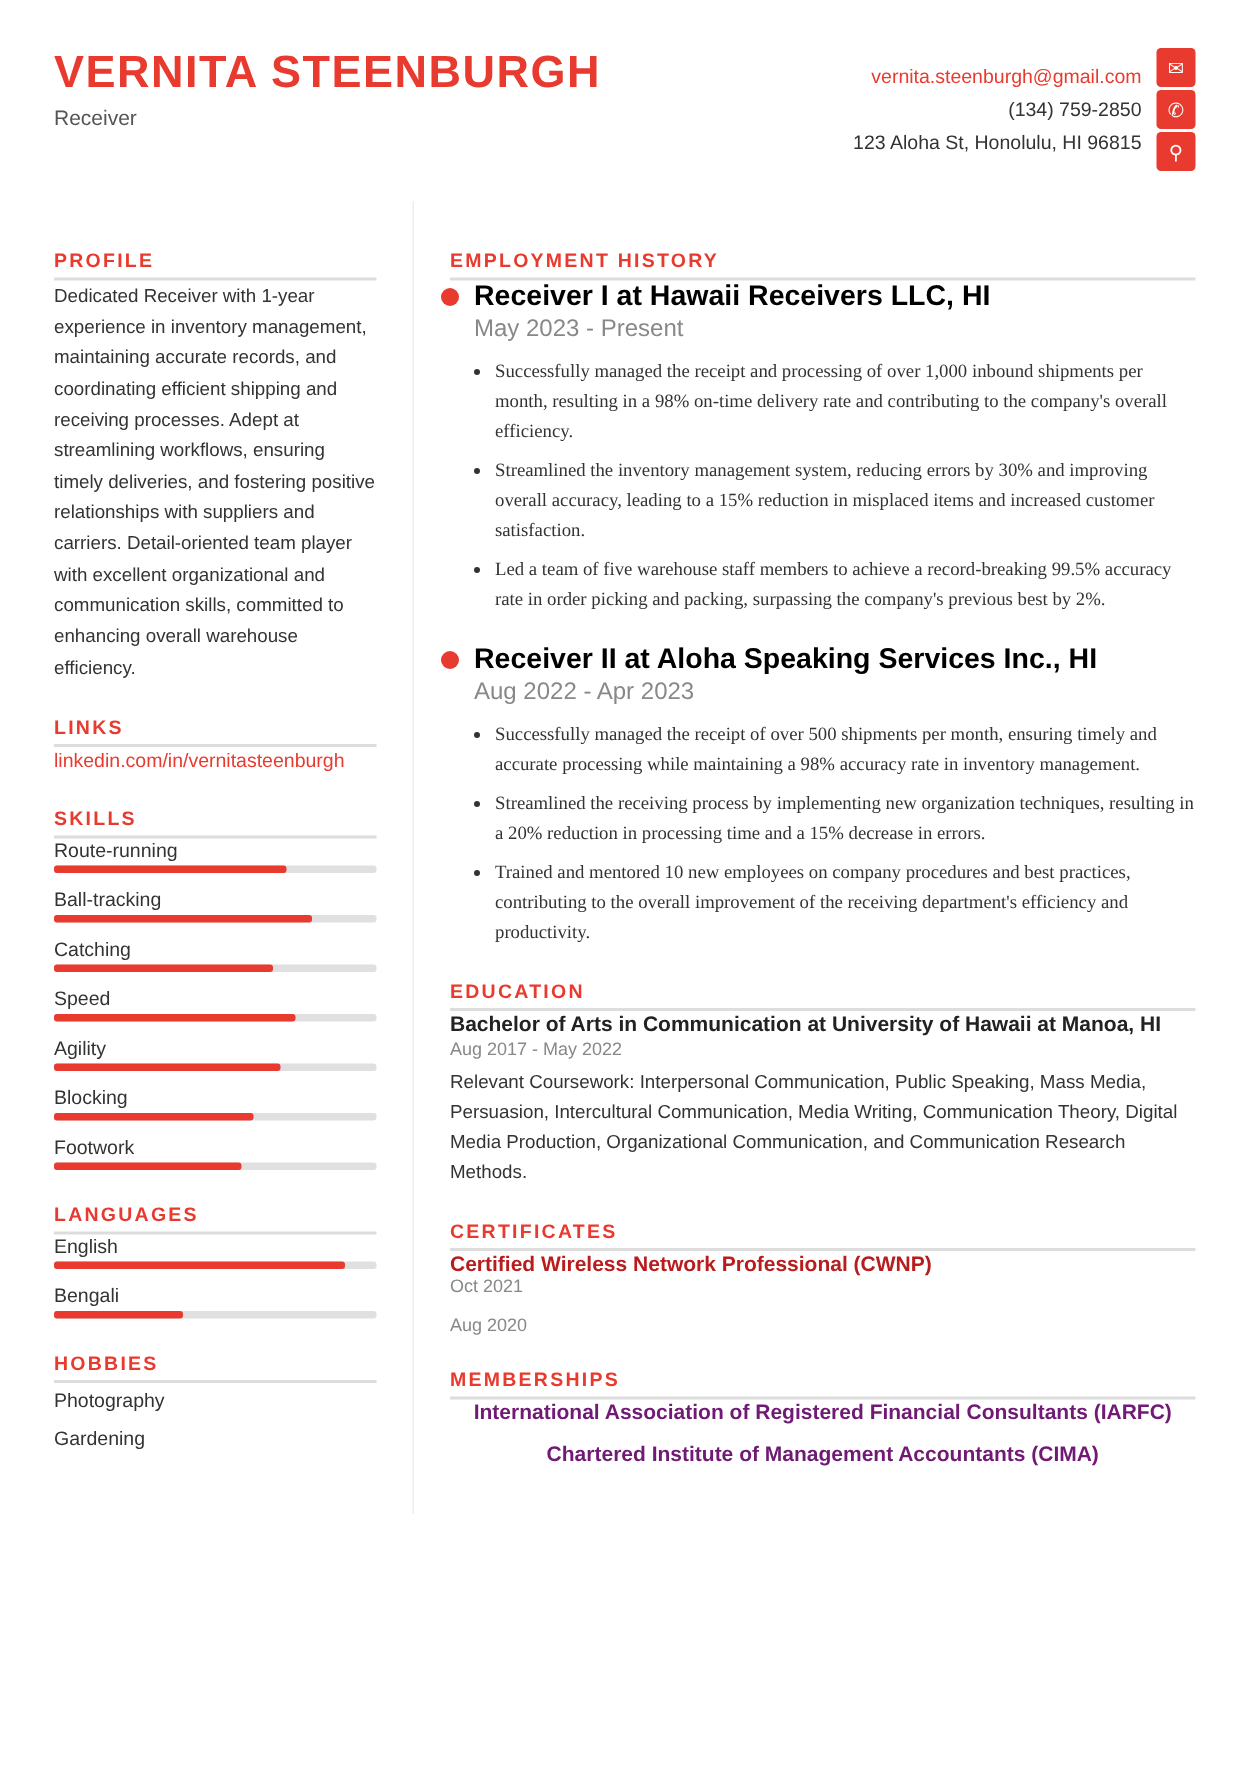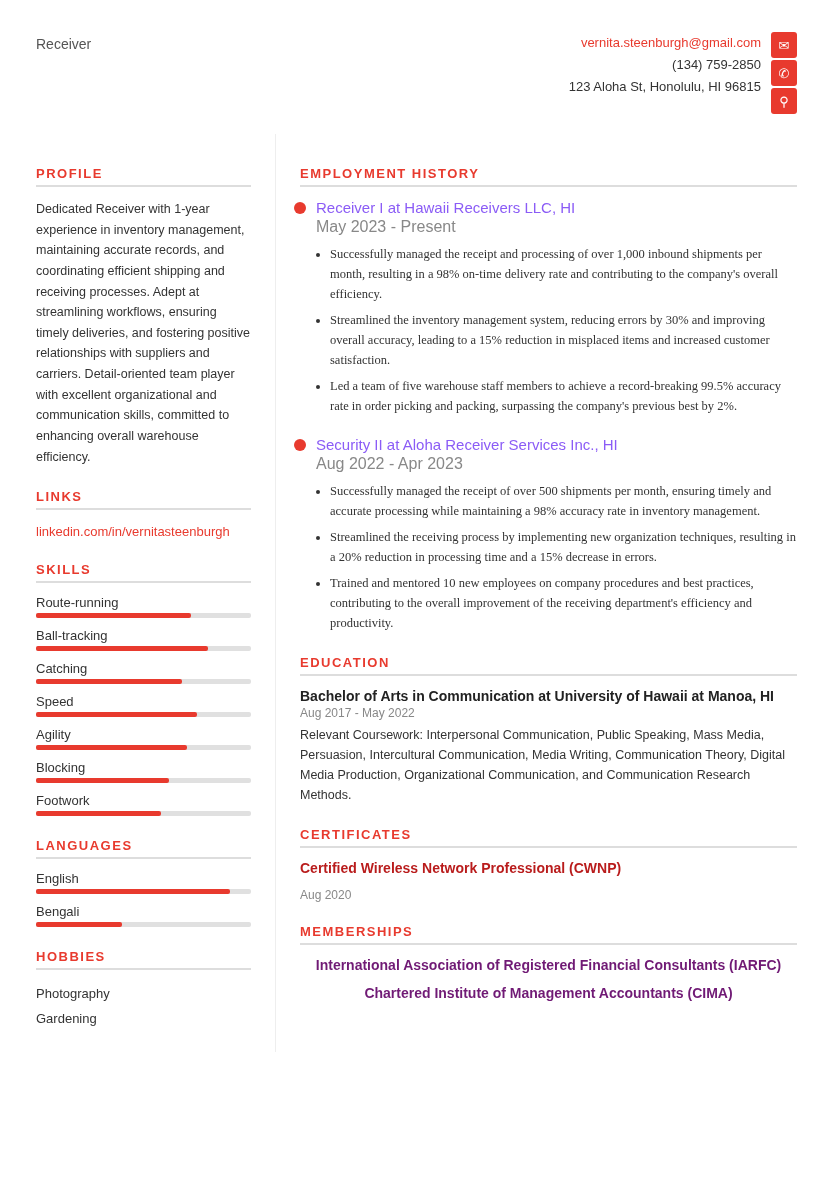--- a/index.html
+++ b/index.html
@@ -24,21 +24,21 @@
       letter-spacing: 1px;
       text-transform: uppercase;
     }
     .header-left .title {
       font-size: 14px;
       color: #555;
       margin-top: 4px;
     }
     .header-right {
       display: flex;
-      align-items: flex-start;
+      align-items: center;
       gap: 10px;
     }
     .header-right .contact-info {
       text-align: right;
       font-size: 13px;
       color: #333;
       line-height: 1.7;
     }
     .header-right .contact-info a {
       color: #e83a2e;
@@ -76,21 +76,20 @@
       border-left: 1px solid #eee;
     }
     .section-title {
       font-size: 13px;
       font-weight: 800;
       color: #e83a2e;
       letter-spacing: 1.5px;
       text-transform: uppercase;
       border-bottom: 2px solid #ddd;
       padding-bottom: 4px;
-      margin-bottom: 12px;
       margin-top: 22px;
     }
     .profile-text {
       font-size: 12.5px;
       color: #333;
       line-height: 1.65;
     }
     .links-section a {
       color: #e83a2e;
       font-size: 13px;
@@ -140,23 +139,23 @@
     }
     .emp-dot {
       width: 12px;
       height: 12px;
       min-width: 12px;
       background: #e83a2e;
       border-radius: 50%;
       margin-left: -6px;
     }
     .emp-job-title {
-      font-size: 15px;
-      font-weight: 400;
-      color: #8b5cf6;
+      font-size: 19px;
+      font-weight: 700;
+      color: #000000;
     }
     .emp-date {
       font-size: 16px;
       color: #888;
       margin-bottom: 8px;
       margin-left: 16px;
     }
     .emp-bullets {
       margin-left: 16px;
       padding-left: 14px;
@@ -207,20 +206,21 @@
       font-weight: 800;
       color: #701a75;
       text-align: center;
     }
   </style>
 </head>
 <body>
 
 <div class="header">
   <div class="header-left">
+    <div class="name">VERNITA STEENBURGH</div>
     <div class="title">Receiver</div>
   </div>
   <div class="header-right">
     <div class="contact-info">
       <a>vernita.steenburgh@gmail.com</a><br>
       <span>(134) 759-2850</span><br>
       <span>123 Aloha St, Honolulu, HI 96815</span>
     </div>
     <div class="header-icons">
       <div class="contact-icon">✉</div>
@@ -324,21 +324,21 @@
     <div class="emp-date">May 2023 - Present</div>
     <ul class="emp-bullets">
             <li>Successfully managed the receipt and processing of over 1,000 inbound shipments per month, resulting in a 98% on-time delivery rate and contributing to the company's overall efficiency.</li>
             <li>Streamlined the inventory management system, reducing errors by 30% and improving overall accuracy, leading to a 15% reduction in misplaced items and increased customer satisfaction.</li>
             <li>Led a team of five warehouse staff members to achieve a record-breaking 99.5% accuracy rate in order picking and packing, surpassing the company's previous best by 2%.</li>
           </ul>
   </div>
         <div class="emp-entry">
     <div class="emp-title-row">
       <div class="emp-dot"></div>
-      <div class="emp-job-title">Security II at Aloha Receiver Services Inc., HI</div>
+      <div class="emp-job-title">Receiver II at Aloha Speaking Services Inc., HI</div>
     </div>
     <div class="emp-date">Aug 2022 - Apr 2023</div>
     <ul class="emp-bullets">
             <li>Successfully managed the receipt of over 500 shipments per month, ensuring timely and accurate processing while maintaining a 98% accuracy rate in inventory management.</li>
             <li>Streamlined the receiving process by implementing new organization techniques, resulting in a 20% reduction in processing time and a 15% decrease in errors.</li>
             <li>Trained and mentored 10 new employees on company procedures and best practices, contributing to the overall improvement of the receiving department's efficiency and productivity.</li>
           </ul>
   </div>
       </div>
 
@@ -348,20 +348,21 @@
     <div class="edu-title">Bachelor of Arts in Communication at University of Hawaii at Manoa, HI</div>
     <div class="edu-date">Aug 2017 - May 2022</div>
     <div class="edu-desc">Relevant Coursework: Interpersonal Communication, Public Speaking, Mass Media, Persuasion, Intercultural Communication, Media Writing, Communication Theory, Digital Media Production, Organizational Communication, and Communication Research Methods.</div>
   </div>
       </div>
 
     <div class="section-title">CERTIFICATES</div>
     <div id="certificates-container">
         <div class="cert-entry">
     <div class="cert-name">Certified Wireless Network Professional (CWNP)</div>
+    <div class="cert-date">Oct 2021</div>
   </div>
         <div class="cert-entry">
     <div class="cert-date">Aug 2020</div>
   </div>
       </div>
 
     <div class="section-title">MEMBERSHIPS</div>
     <div id="memberships-container">
         <div class="member-entry">
           <div class="member-name">International Association of Registered Financial Consultants (IARFC)</div>

